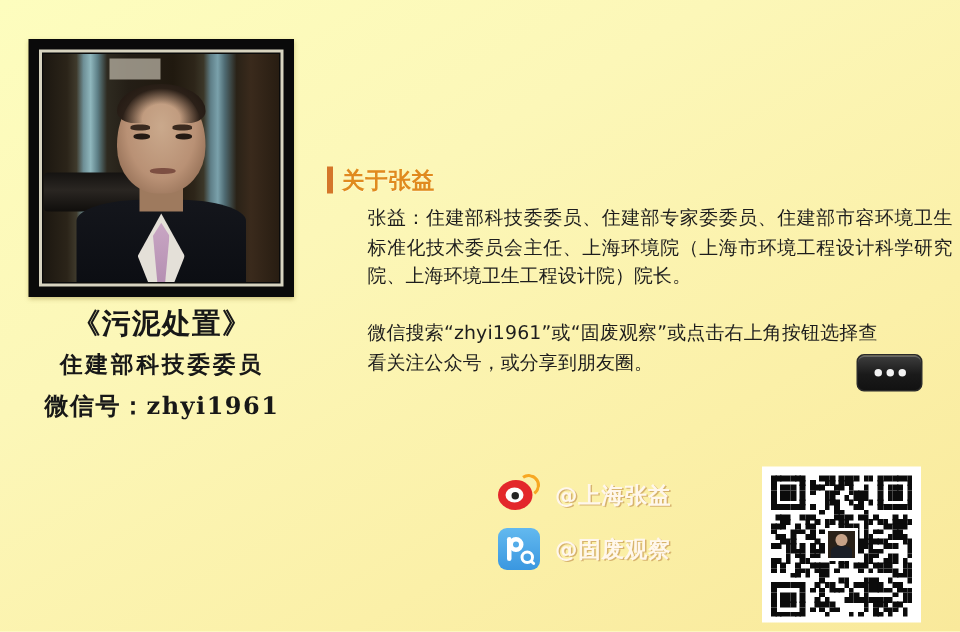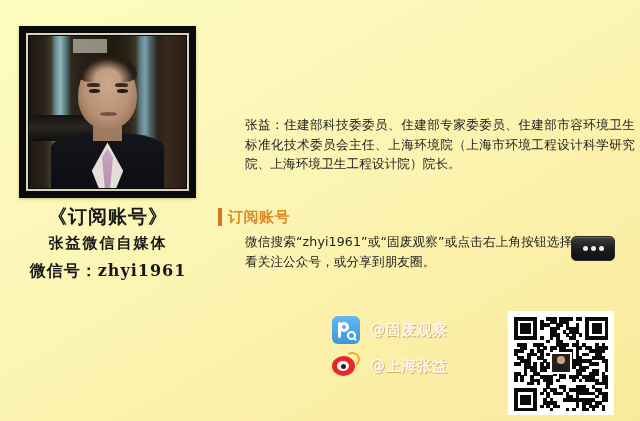--- a/index.html
+++ b/index.html
@@ -507,70 +507,70 @@
         <div class="scene-brow-l"></div>
         <div class="scene-brow-r"></div>
         <div class="scene-eye-l"></div>
         <div class="scene-eye-r"></div>
         <div class="scene-mouth"></div>
       </div>
       <div class="photo-inner-border"></div>
     </div>
 
     <div class="caption">
-      <div class="caption-title">《订阅账号》</div>
-      <div class="caption-sub">张益微信自媒体</div>
+      <div class="caption-title">《污泥处置》</div>
+      <div class="caption-sub">住建部科技委委员</div>
       <div class="caption-id">微信号：zhyi1961</div>
     </div>
 
   </div>
 
   <div class="right-col">
 
     <div class="section section-1">
     </div>
 
     <div class="section section-2">
+      <div class="sec-head">关于张益</div>
       <div class="sec-body">张益：住建部科技委委员、住建部专家委委员、住建部市容环境卫生标准化技术委员会主任、上海环境院（上海市环境工程设计科学研究院、上海环境卫生工程设计院）院长。</div>
     </div>
 
     <div class="section section-3">
-      <div class="sec-head">订阅账号</div>
       <div class="sec-body sec-body-3">微信搜索“zhyi1961”或“固废观察”或点击右上角按钮选择查看关注公众号，或分享到朋友圈。</div>
       <div class="more-button">
         <i></i>
         <i></i>
         <i></i>
       </div>
     </div>
 
   </div>
 
 
   <div class="social-list">
 
+
+    <div class="social-row">
+      <div class="social-icon ic-weibo">
+        <span class="body"></span>
+        <span class="ring"></span>
+        <span class="pupil"></span>
+        <span class="wave"></span>
+      </div>
+      <div class="social-label">@上海张益</div>
+    </div>
 
     <div class="social-row">
       <div class="social-icon ic-blue">
         <span class="sq"></span>
         <span class="p-stem"></span>
         <span class="p-bowl"></span>
         <span class="mag"></span>
       </div>
       <div class="social-label">@固废观察</div>
-    </div>
-
-    <div class="social-row">
-      <div class="social-icon ic-weibo">
-        <span class="body"></span>
-        <span class="ring"></span>
-        <span class="pupil"></span>
-        <span class="wave"></span>
-      </div>
-      <div class="social-label">@上海张益</div>
     </div>
 
   </div>
 
   <div class="qr-wrap">
     <div class="qr-canvas" id="qr-canvas">
         <span style="position: absolute; background: rgb(11, 11, 11); left: 0px; top: 0px; width: 3.64px; height: 3.64px;"></span>
         <span style="position: absolute; background: rgb(11, 11, 11); left: 3.24px; top: 0px; width: 3.64px; height: 3.64px;"></span>
         <span style="position: absolute; background: rgb(11, 11, 11); left: 6.48px; top: 0px; width: 3.64px; height: 3.64px;"></span>
         <span style="position: absolute; background: rgb(11, 11, 11); left: 9.72px; top: 0px; width: 3.64px; height: 3.64px;"></span>

